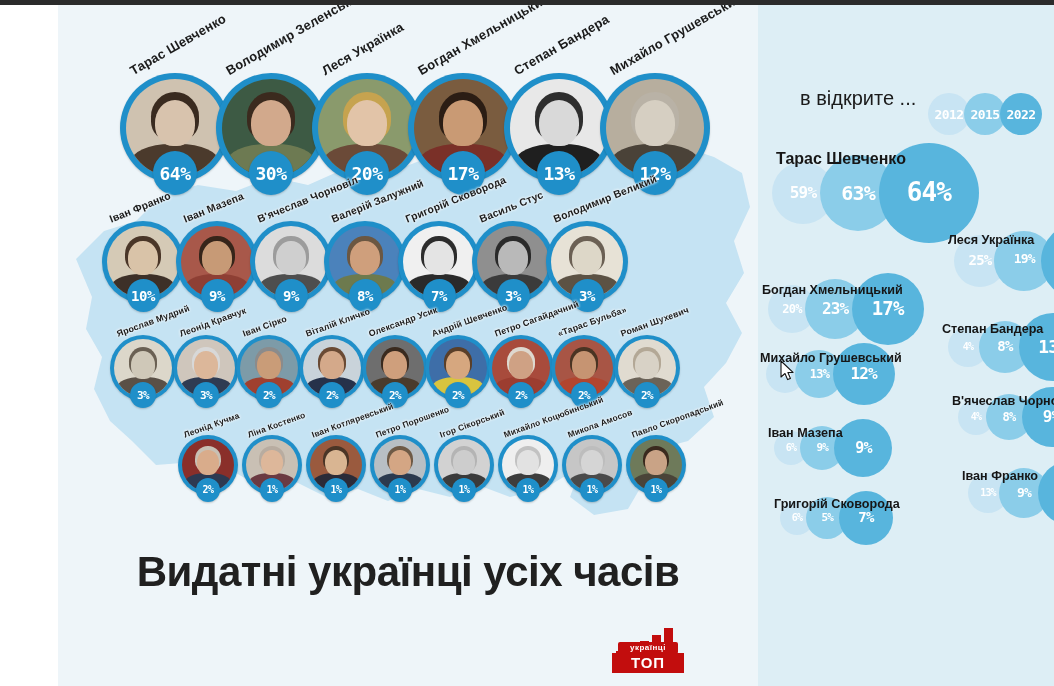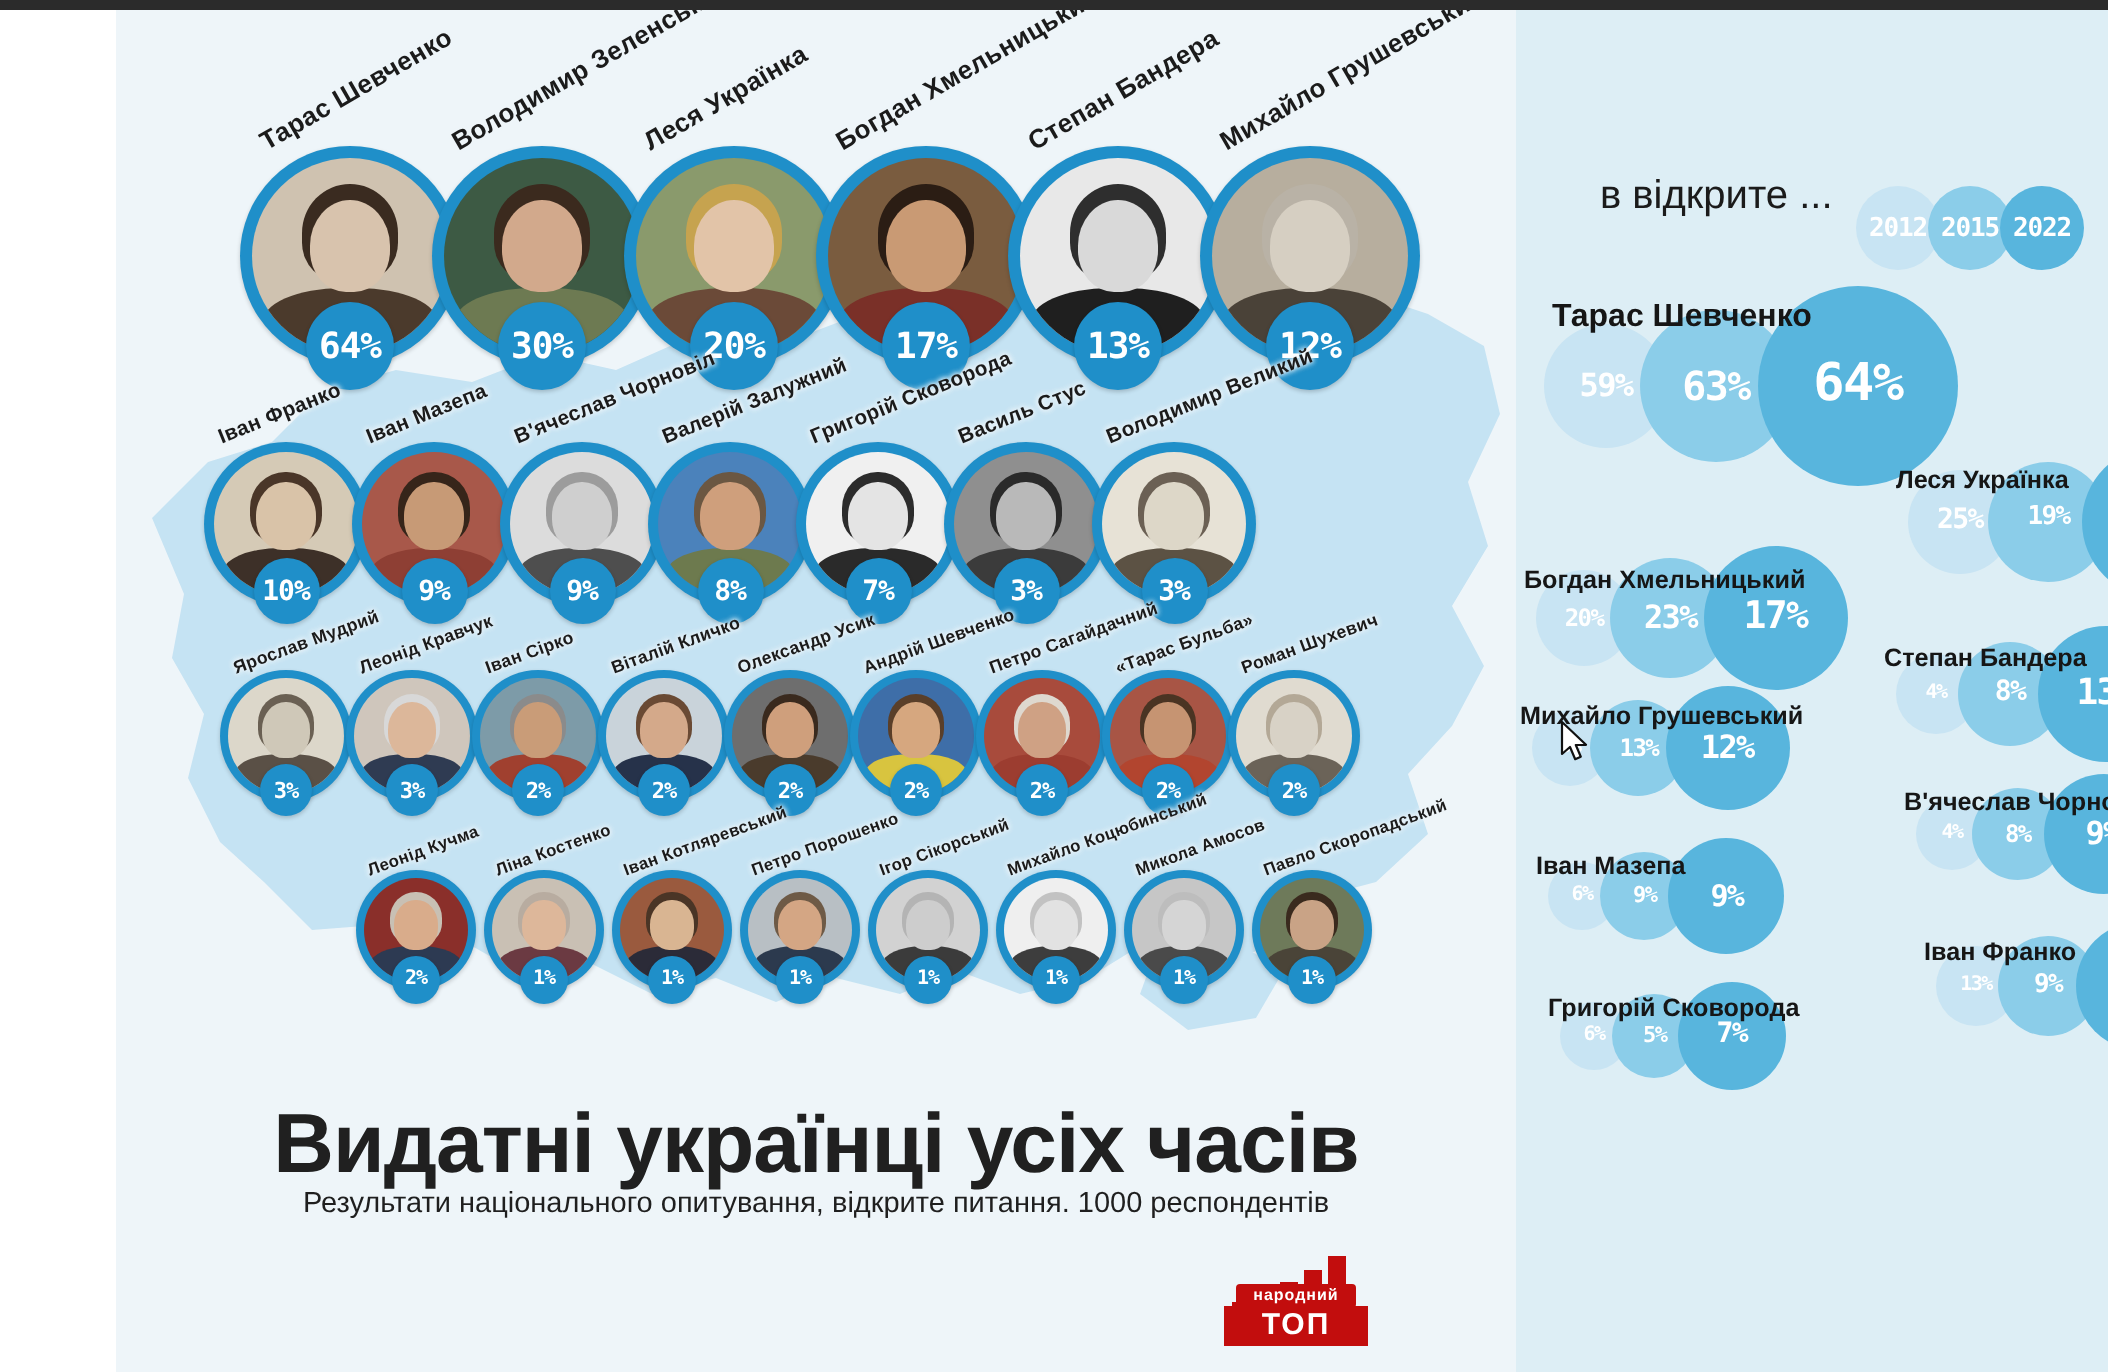--- a/index.html
+++ b/index.html
@@ -392,30 +392,29 @@
             <div class="body" style="background: rgb(74, 68, 56); left: 2.6px; top: 34.32px; width: 46.8px; height: 20.8px;"></div>
             <div class="hair" style="background: rgb(58, 42, 30); left: 13.26px; top: 7.02px; width: 25.48px; height: 26px;"></div>
             <div class="head" style="background: rgb(201, 163, 134); left: 15.34px; top: 11.18px; width: 21.32px; height: 24.44px;"></div>
           </div>
           <div class="pname" style="font-size: 8.4px; left: 6px; top: -5.1px; transform: rotate(-20deg); transform-origin: 0px 50%;">Павло Скоропадський</div>
           <div class="pct" style="width: 24px; height: 24px; left: 18px; top: 42.72px; font-size: 10px; background: rgb(31, 143, 201);">1%</div>
         </div>
       </div>
 
     <div id="maintitle">Видатні українці усіх часів</div>
-    <div id="subtitle">Результати національного опитування, відкрите питання. 1000 респондентів</div>
 
     <div id="logos">
       <div class="logoB">
         <div class="bar" style="left:6px;width:9px;height:8px;"></div>
         <div class="bar" style="left:18px;width:9px;height:13px;"></div>
         <div class="bar" style="left:30px;width:9px;height:18px;"></div>
         <div class="bar" style="left:42px;width:9px;height:24px;"></div>
         <div class="bar" style="left:54px;width:9px;height:31px;"></div>
-        <div class="nar">народний</div>
+        <div class="nar">українці</div>
         <div class="top">ТОП</div>
       </div>
     </div>
   </div>
 
   <div id="rightpanel">
     <div id="dynTitle">в відкрите ...</div>
     <div class="yearset" id="yearlegend">
         <div class="ycirc" style="width: 42px; height: 42px; left: 0px; background: rgb(200, 228, 243); z-index: 10;">2012</div>
         <div class="ycirc" style="width: 42px; height: 42px; left: 36px; background: rgb(139, 205, 233); z-index: 11;">2015</div>

